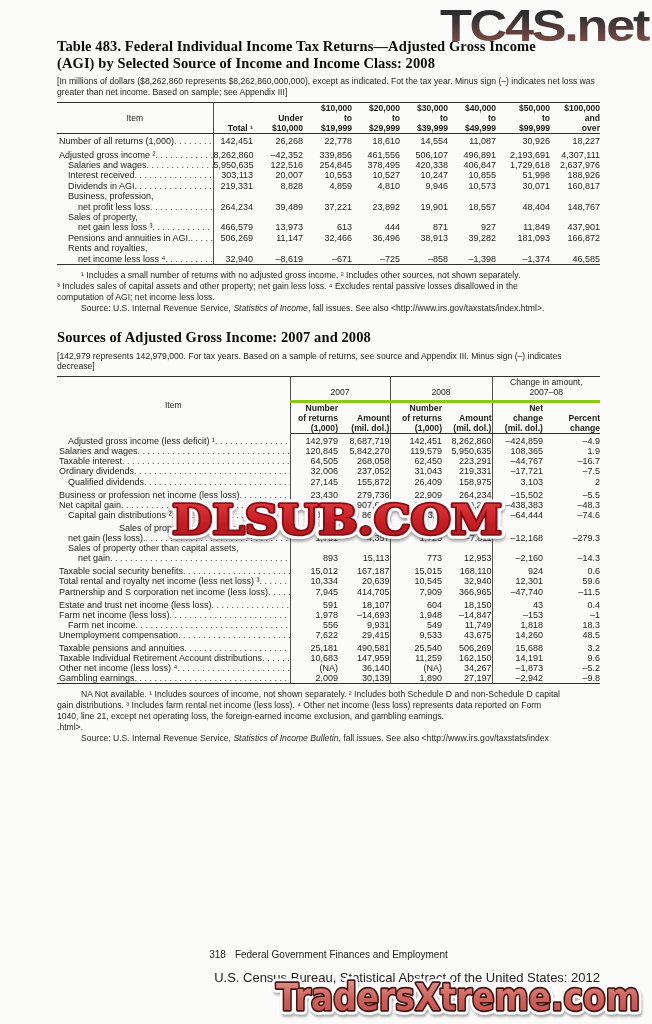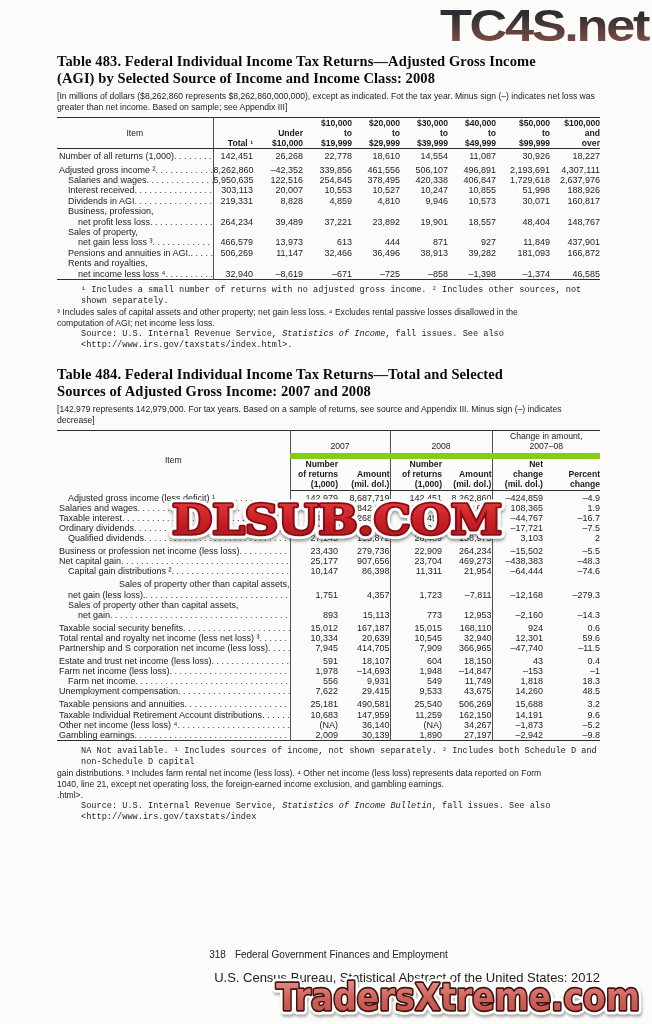--- a/index.html
+++ b/index.html
@@ -1,49 +1,49 @@
 <!DOCTYPE html>
 <html><head>
 <meta charset="utf-8">
 <style>
   html,body{margin:0;padding:0;background:#e8e8e8;}
   .page{position:relative;width:652px;height:1024px;background:#fbfbfa;overflow:hidden;
         font-family:"Liberation Sans",sans-serif;color:#1c1c1c;margin:0 auto;}
-  .content{position:absolute;left:57px;top:53px;width:543px;}
+  .content{position:absolute;left:57px;top:38px;width:543px;}
 
   .t-title{font-family:"Liberation Serif",serif;font-weight:bold;font-size:14.5px;
            line-height:16.5px;margin:0;color:#0c0c0c;letter-spacing:.1px;}
   .t-title .tline{display:block;}
   .t-note{font-size:8.6px;line-height:10.8px;margin:5px 0 4px 0;color:#222;}
 
   table.data{border-collapse:collapse;width:100%;table-layout:fixed;
              border-top:1.4px solid #2f2f2f;border-bottom:1.4px solid #2f2f2f;}
   table.data th,table.data td{padding:0;font-weight:normal;}
   thead th{font-size:8.6px;line-height:10.2px;vertical-align:bottom;padding:3px 2px 3px 0;color:#1c1c1c;}
   thead th.hd-item{text-align:center;vertical-align:middle;}
   thead th.hd-num{text-align:right;font-weight:bold;}
-  thead th.hd-grp{text-align:center;border-bottom:6px solid #84cc16;vertical-align:bottom;padding-bottom:2px;}
+  thead th.hd-grp{text-align:center;border-bottom:3px solid #84cc16;vertical-align:bottom;padding-bottom:2px;}
   thead tr.subhead th{border-bottom:1.2px solid #2f2f2f;}
   table.data thead tr.only th{border-bottom:1.2px solid #2f2f2f;}
   tbody td{font-size:9px;vertical-align:bottom;}
   #t483 tbody td{line-height:10.4px;}
   #t484 tbody td{line-height:10.1px;}
   td.num{text-align:right;padding-right:2px;white-space:nowrap;}
   td.lbl{overflow:hidden;}
   .vr{border-right:1px solid #4f4f4f;}
   tr.gap td{padding-top:3px;}
   tbody tr:first-child td{padding-top:2px;}
   .lblwrap{display:flex;white-space:nowrap;overflow:hidden;}
   .ind0{padding-left:2px;justify-content:flex-end;}.ind1{padding-left:11px;}.ind2{padding-left:21px;}
   .leader{flex:1;overflow:hidden;white-space:nowrap;color:#2a2a2a;}
   .leader::after{content:" . . . . . . . . . . . . . . . . . . . . . . . . . . . . . . . . . . . . . . . . . . . . . . . . . . . . . . . . . . . . . . . .";}
 
   .fnote{font-size:8.6px;line-height:11px;margin-top:5px;color:#1e1e1e;}
   .fnote .fl{display:block;}
-  .fnote .find{padding-left:24px;font-family:Liberation Mono, monospace;}
+  .fnote .find{padding-left:24px;}
   .fnote i{font-style:italic;}
   .sp484{margin-top:15px;}
 
   .pgfoot{position:absolute;left:57px;top:949px;width:543px;}
   .pgline{font-size:10px;color:#222;text-align:center;}
   .pgline .sect{margin-left:9px;}
   .credit{position:absolute;left:0;top:21px;width:543px;text-align:right;font-size:13px;color:#222;}
 
   .wm{position:absolute;pointer-events:none;}
   #wm-top{top:1px;right:0;}
@@ -313,21 +313,20 @@
     </table>
 
     <div class="fnote">
       <span class="fl find">¹ Includes a small number of returns with no adjusted gross income. ² Includes other sources, not shown separately.</span>
       <span class="fl">³ Includes sales of capital assets and other property; net gain less loss. ⁴ Excludes rental passive losses disallowed in the</span>
       <span class="fl">computation of AGI; net income less loss.</span>
       <span class="fl find"><span>Source: U.S. Internal Revenue Service, </span><i>Statistics of Income</i><span>, fall issues. See also &lt;http://www.irs.gov/taxstats/index.html&gt;.</span></span>
     </div>
 
     <h1 class="t-title sp484">
-      <span class="tline">Table 484. Federal Individual Income Tax Returns—Total and Selected</span>
       <span class="tline">Sources of Adjusted Gross Income: 2007 and 2008</span>
     </h1>
     <p class="t-note">[142,979 represents 142,979,000. For tax years. Based on a sample of returns, see source and Appendix III. Minus sign (–) indicates decrease]</p>
 
     <table class="data" id="t484">
       <colgroup>
           <col style="width: 233px;">
           <col style="width: 48px;">
           <col style="width: 52px;">
           <col style="width: 52px;">

